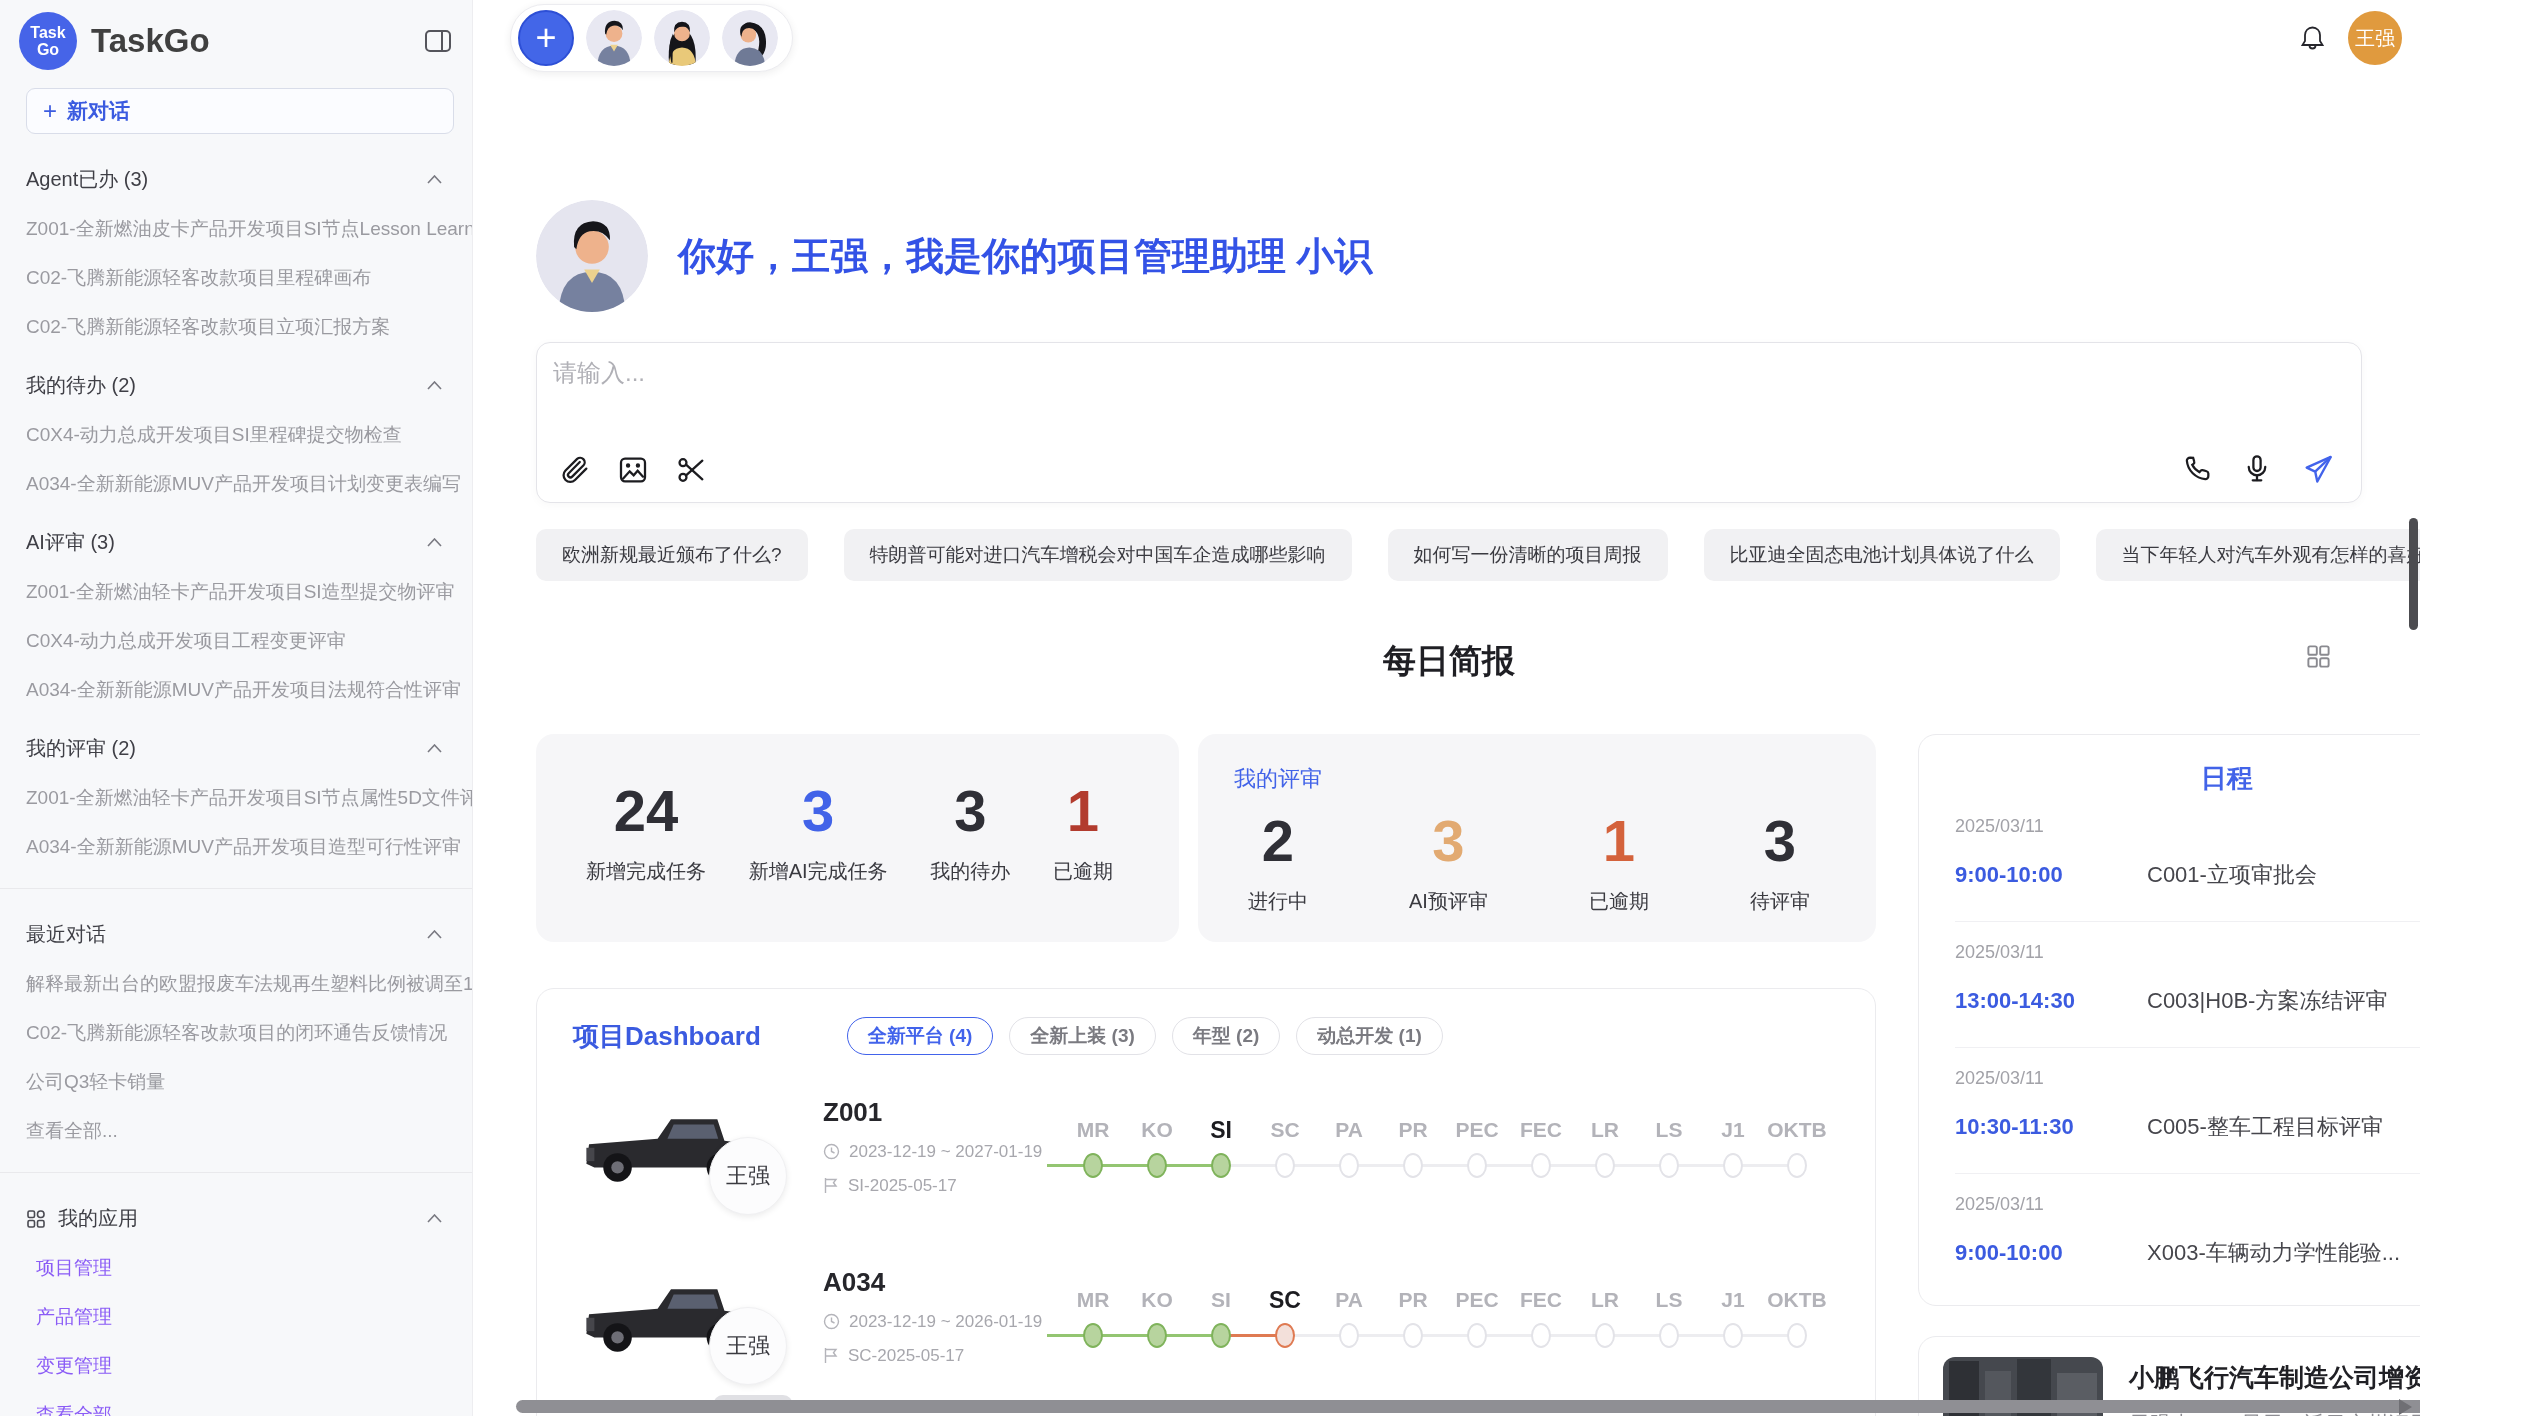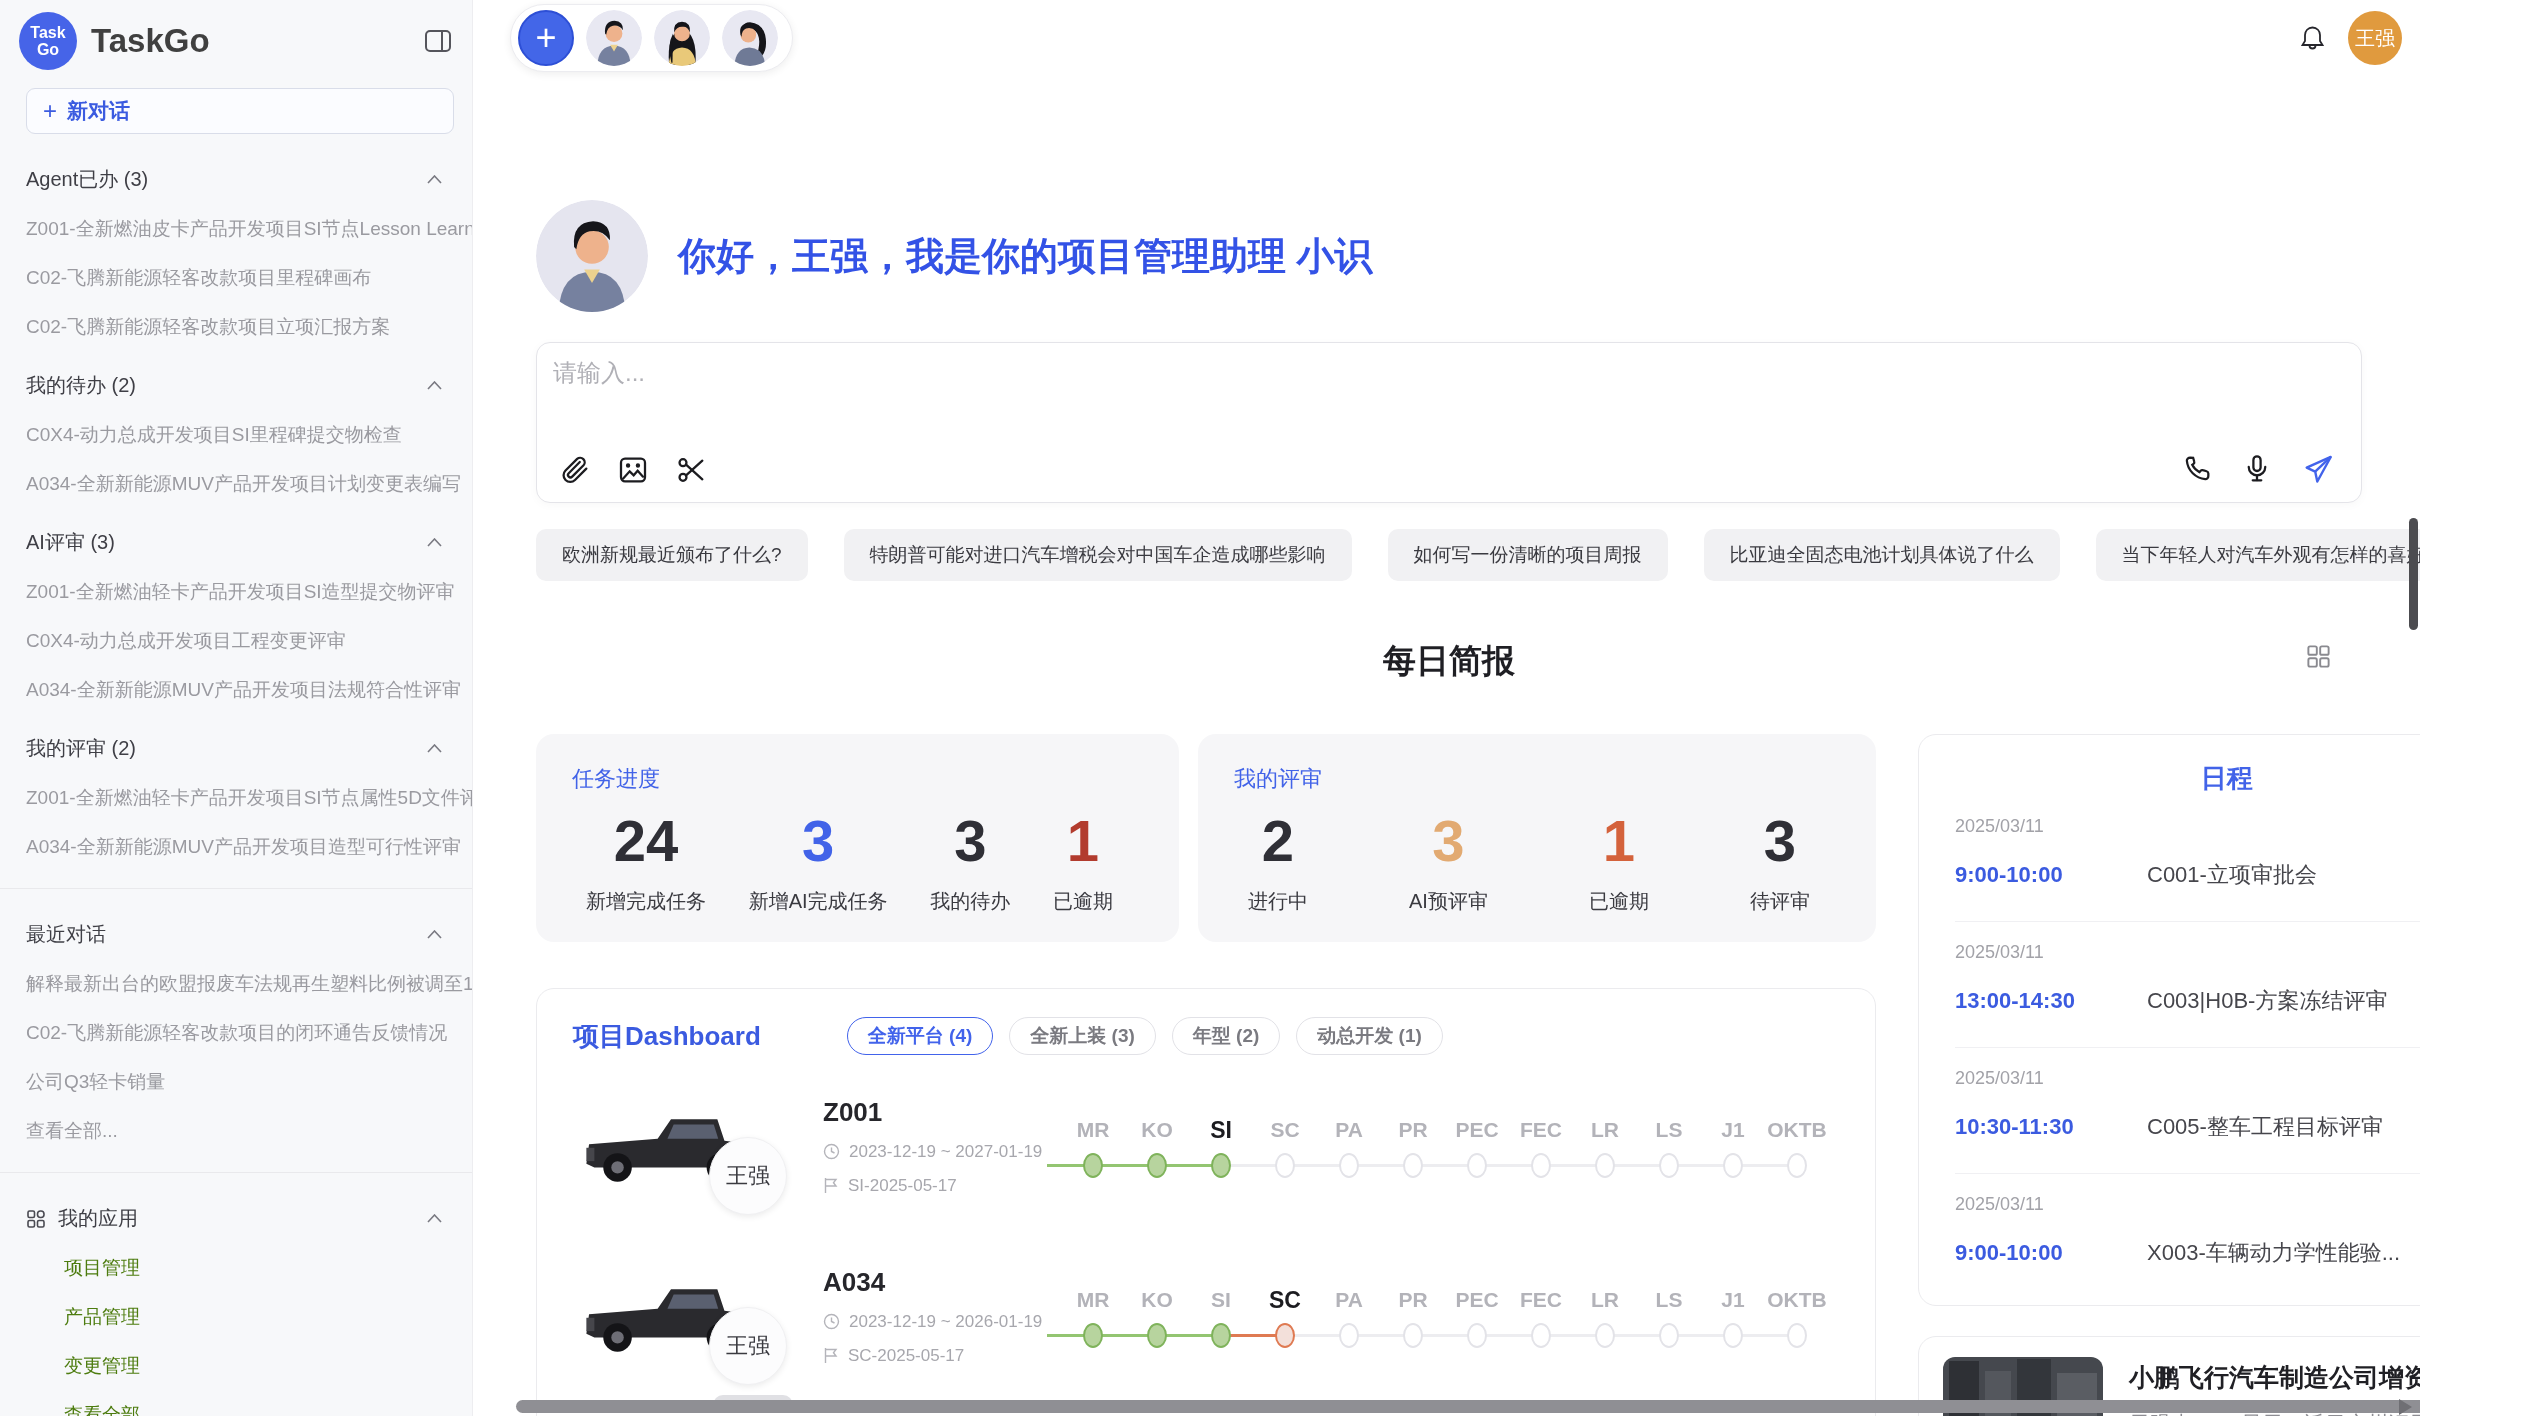--- a/index.html
+++ b/index.html
@@ -13,21 +13,21 @@
 .logo { width:58px; height:58px; border-radius:50%; background:#4664e8; color:#fff; display:flex; flex-direction:column; align-items:center; justify-content:center; font-size:16px; line-height:17px; font-weight:600; flex:none; }
 .app-title { font-size:33px; font-weight:800; color:#404040; margin-left:14px; flex:1; }
 .panel-toggle { width:28px; height:26px; cursor:pointer; }
 .new-chat { margin:18px 0 0 26px; width:428px; height:46px; border:1px solid #d9dde9; background:#fbfcff; border-radius:9px; display:flex; align-items:center; padding:0 16px; gap:10px; color:#3b5be0; font-size:21px; font-weight:600; cursor:pointer; }
 .new-chat .plus { font-size:24px; font-weight:400; }
 .s-head { display:flex; align-items:center; padding:0 30px 0 26px; margin-top:32px; font-size:20px; color:#3f3f46; font-weight:500; }
 .s-head .chev { margin-left:auto; }
 .s-item { padding:0 26px; margin-top:23px; font-size:19px; color:#9a9aa0; white-space:nowrap; overflow:hidden; cursor:pointer; }
 .divider { height:1px; background:#e9e9ec; margin-top:28px; }
 .apps-head { gap:12px; }
-.app-sub { padding-left:64px; margin-top:23px; font-size:19px; color:#4d7c0f; cursor:pointer; }
+.app-sub { padding-left:36px; margin-top:23px; font-size:19px; color:#8b5cf6; cursor:pointer; }
 
 
 .main { flex:1; position:relative; overflow:hidden; }
 .topbar { height:72px; display:flex; align-items:center; justify-content:space-between; padding:4px 18px 0 37px; }
 .pill { display:flex; align-items:center; gap:12px; padding:5px 14px 5px 7px; border:1px solid #ececf0; border-radius:36px; box-shadow:0 2px 8px rgba(0,0,0,.07); background:#fff; }
 .plus-btn { width:56px; height:56px; border-radius:50%; background:#4366e8; border:2px solid #2d4fd6; color:#fff; font-size:36px; font-weight:300; display:flex; align-items:center; justify-content:center; cursor:pointer; }
 .avatar { width:56px; height:56px; border-radius:50%; overflow:hidden; flex:none; cursor:pointer; }
 .avatar svg, .g-avatar svg { display:block; width:100%; height:100%; }
 .top-right { display:flex; align-items:center; gap:22px; }
 .user-avatar { width:54px; height:54px; border-radius:50%; background:#e09a3e; color:#fff; font-size:20px; display:flex; align-items:center; justify-content:center; cursor:pointer; }
@@ -324,21 +324,20 @@
             <rect x="3" y="13.5" width="7.5" height="7.5" rx="1.5"></rect>
             <rect x="13.5" y="13.5" width="7.5" height="7.5" rx="1.5"></rect>
           </svg>
       </div>
 
       <div class="cols">
         <div class="col-left">
 
           <div class="cards-row">
             <div class="stat-card c0">
-              <div class="sc-title">任务进度</div>
               <div class="stats">
                 <div class="stat">
                   <div class="val n-dark">24</div>
                   <div class="lab">新增完成任务</div>
                 </div>
                 <div class="stat">
                   <div class="val n-blue">3</div>
                   <div class="lab">新增AI完成任务</div>
                 </div>
                 <div class="stat">

